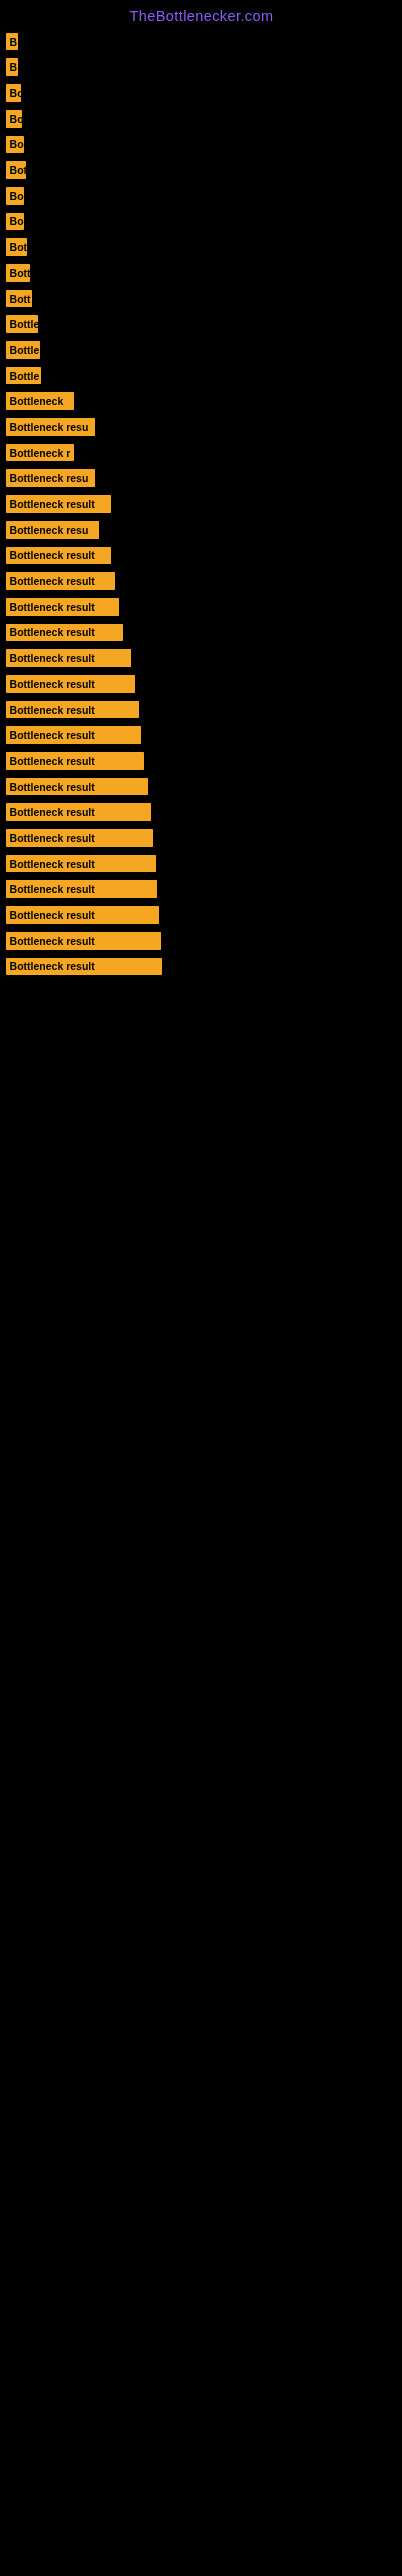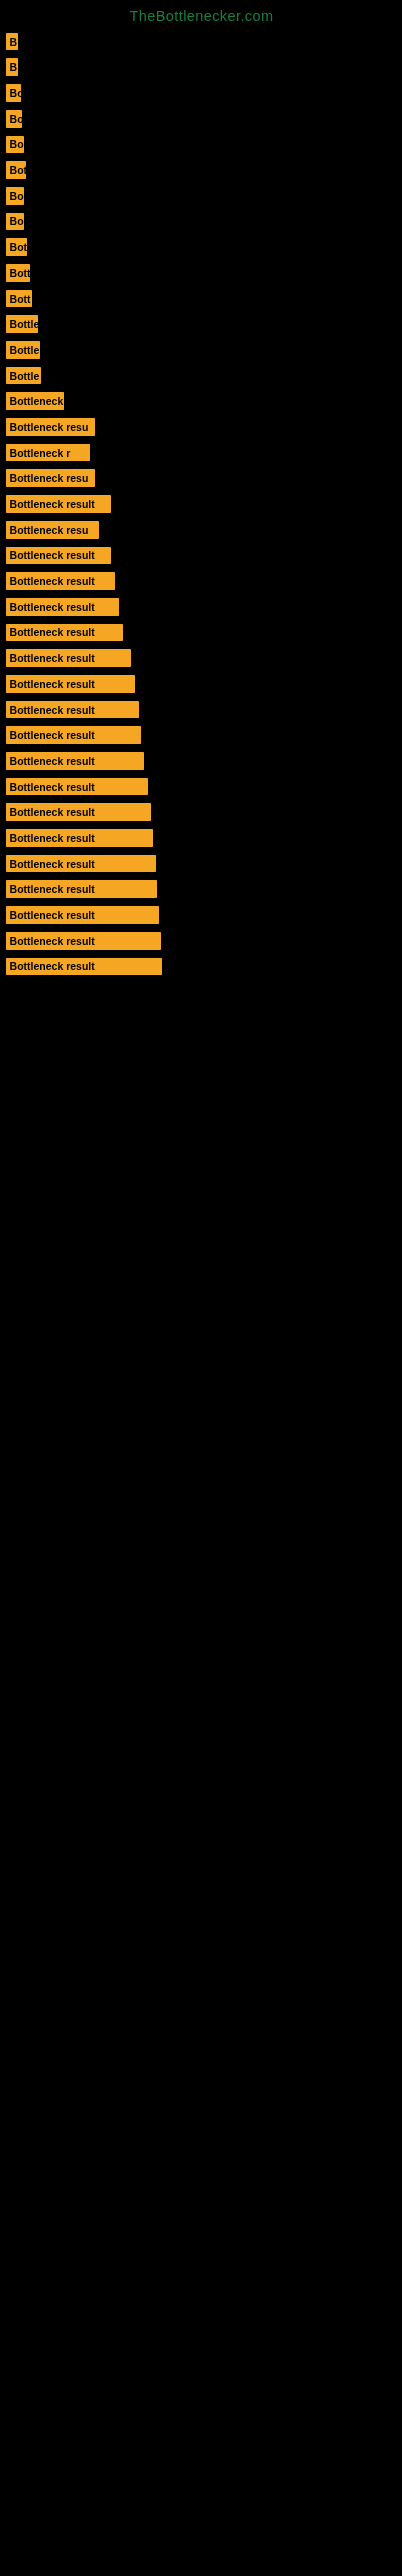--- a/index.html
+++ b/index.html
@@ -8,21 +8,21 @@
       box-sizing: border-box;
     }
     body {
       background-color: #000;
       width: 403px;
       min-height: 2576px;
       font-family: Arial, sans-serif;
       position: relative;
     }
     .site-title {
-      color: #15803d;
+      color: #8b5cf6;
       font-size: 14.5px;
       text-align: center;
       padding: 8px 0 4.8px 0;
       letter-spacing: 0.4px;
     }
     .bar-label {
       color: #f5a623;
       background-color: #f5a623;
       font-size: 10.5px;
       font-weight: bold;
@@ -111,31 +111,31 @@
       <div class="bar-label" style="width: 34px;">
         <span>Bottle</span>
       </div>
     </div>
     <div class="row-wrap">
       <div class="bar-label" style="width: 35px;">
         <span>Bottle</span>
       </div>
     </div>
     <div class="row-wrap">
-      <div class="bar-label" style="width: 58px;">
+      <div class="bar-label" style="width: 68px;">
         <span>Bottleneck</span>
       </div>
     </div>
     <div class="row-wrap">
       <div class="bar-label" style="width: 89px;">
         <span>Bottleneck resu</span>
       </div>
     </div>
     <div class="row-wrap">
-      <div class="bar-label" style="width: 84px;">
+      <div class="bar-label" style="width: 68px;">
         <span>Bottleneck r</span>
       </div>
     </div>
     <div class="row-wrap">
       <div class="bar-label" style="width: 89px;">
         <span>Bottleneck resu</span>
       </div>
     </div>
     <div class="row-wrap">
       <div class="bar-label" style="width: 105px;">

